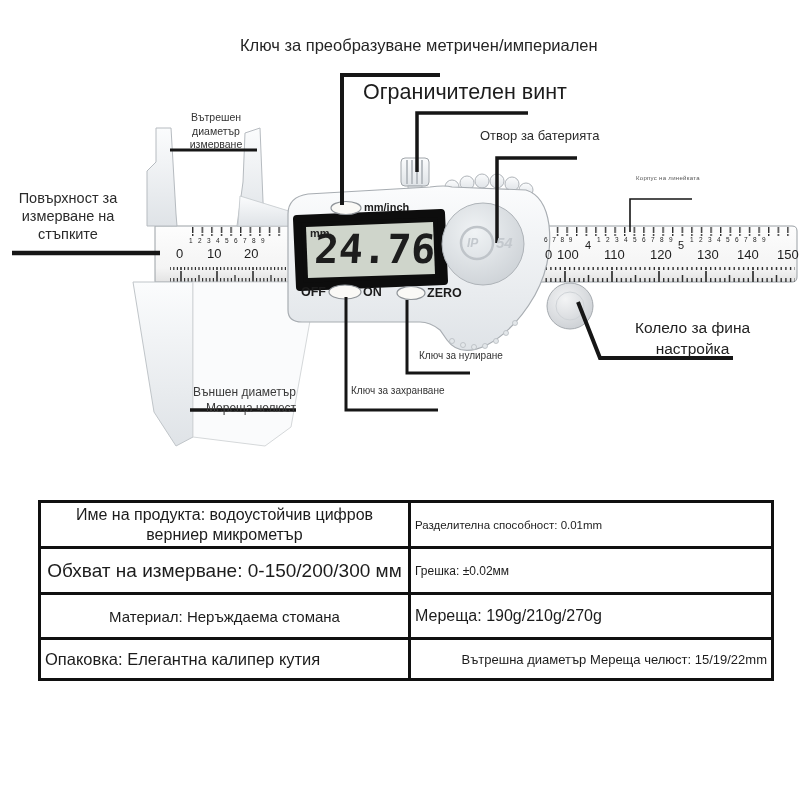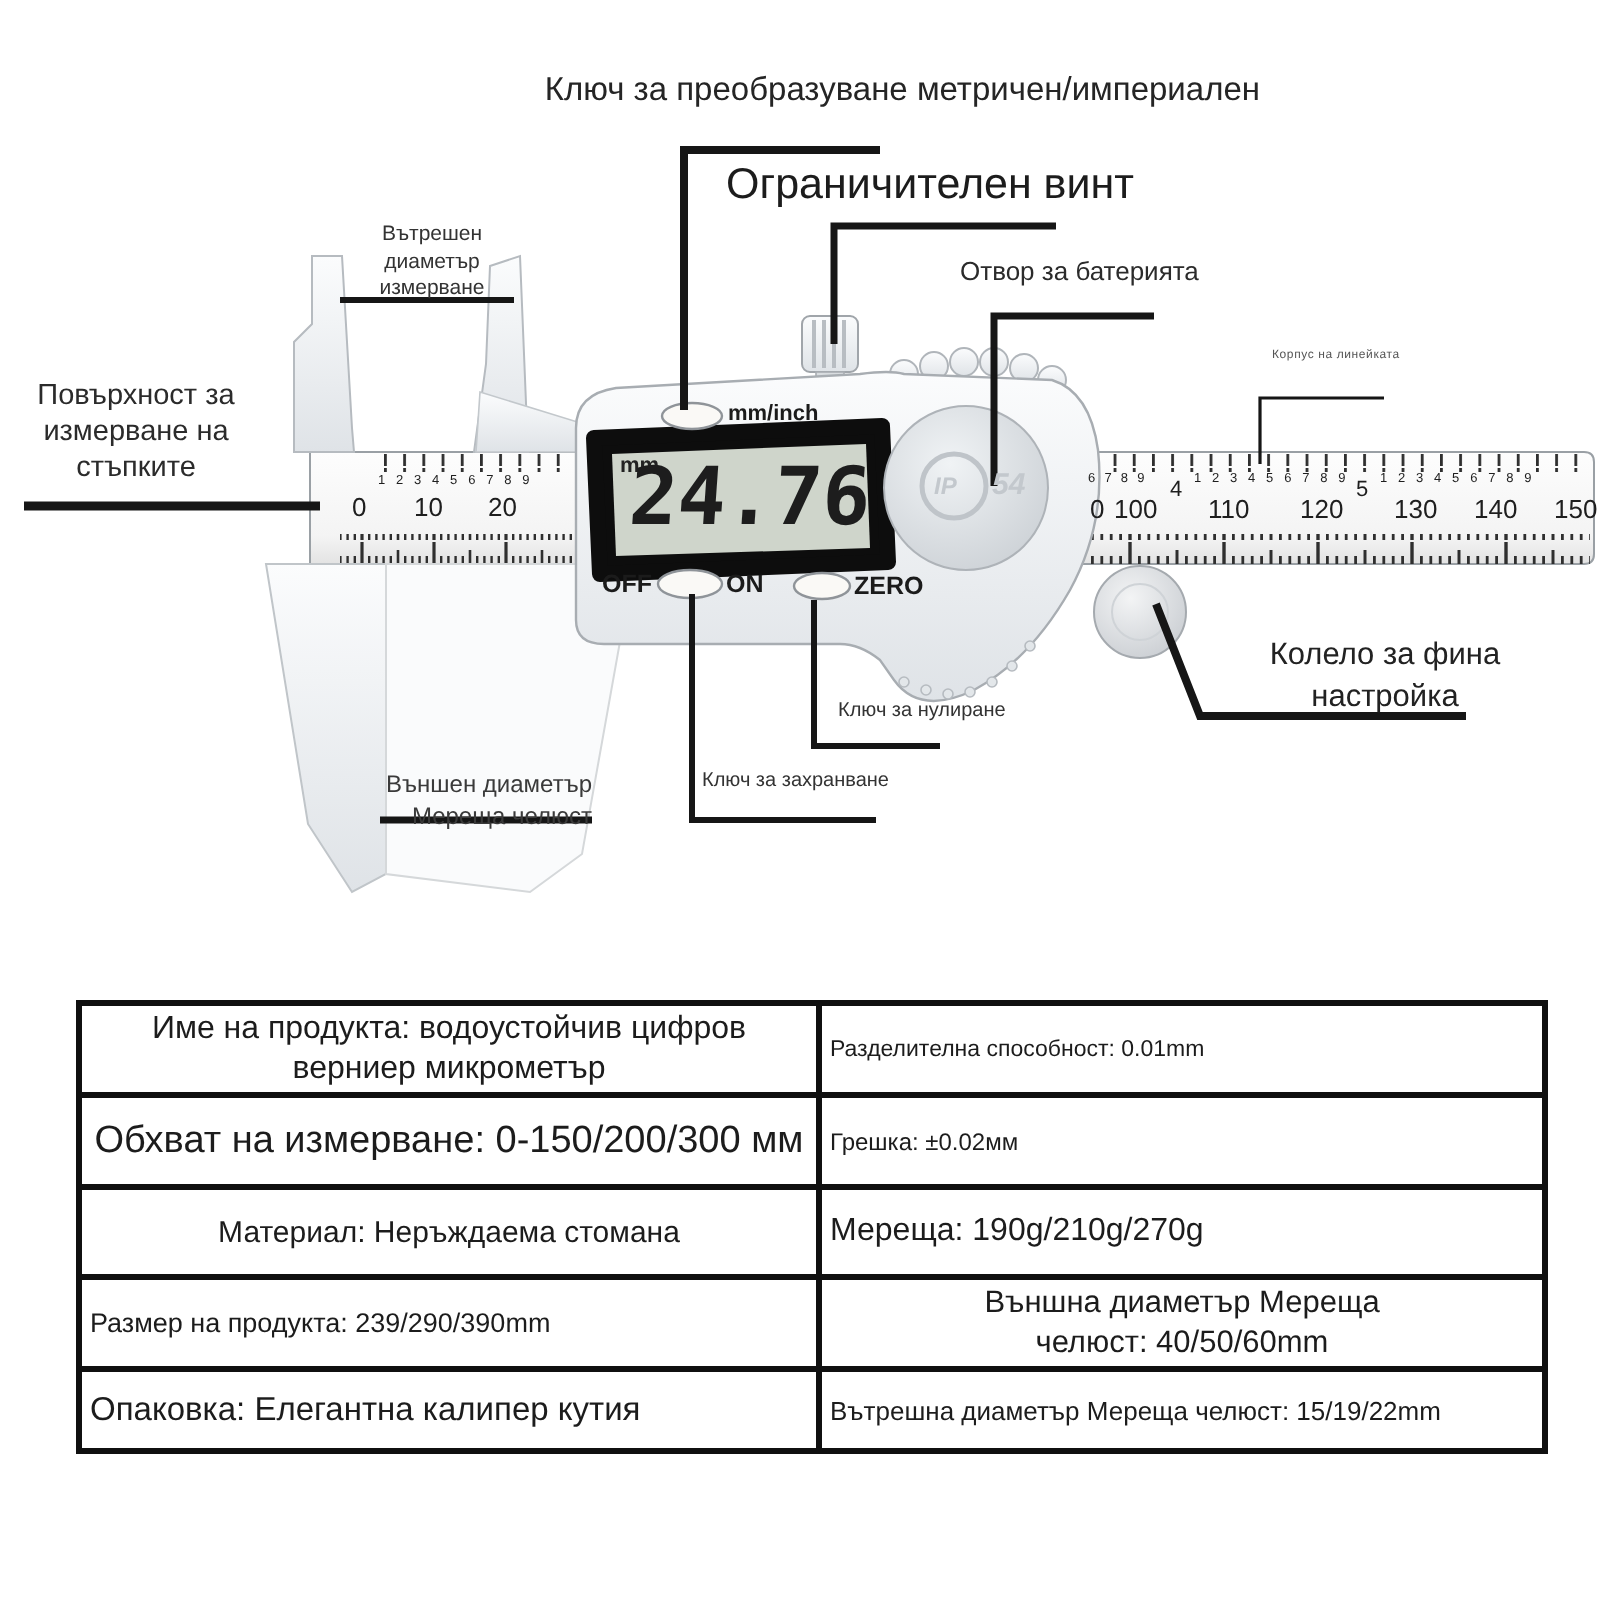--- a/index.html
+++ b/index.html
@@ -1,21 +1,21 @@
 <!DOCTYPE html>
 <html><head>
 <meta charset="utf-8">
 <style>
   html,body{margin:0;padding:0;background:#fff;}
   .canvas{position:relative;width:800px;height:800px;background:#ffffff;overflow:hidden;
           font-family:"Liberation Sans","DejaVu Sans",sans-serif;color:#222;}
   .diagram{position:absolute;left:0;top:0;width:800px;height:490px;}
   .diagram svg{position:absolute;left:0;top:0;}
   .lbl{position:absolute;white-space:pre-line;}
-  .l1{left:240px;top:36px;width:390px;text-align:right;font-size:16.5px;color:#252525;}
+  .l1{left:240px;top:36px;width:390px;text-align:left;font-size:16.5px;color:#252525;}
   .l2{left:346px;top:80px;width:238px;text-align:center;font-size:21.5px;color:#1c1c1c;}
   .l3{left:480px;top:128px;font-size:13px;color:#2b2b2b;}
   .l4{left:168px;top:111px;width:96px;text-align:center;font-size:10.5px;line-height:1.3;color:#333;}
   .l5{left:2px;top:189px;width:132px;text-align:center;font-size:14.5px;line-height:1.25;color:#2b2b2b;}
   .l6{left:636px;top:175px;font-size:6px;color:#555;letter-spacing:.3px;}
   .l7{left:620px;top:318px;width:145px;text-align:center;font-size:15.5px;line-height:1.35;color:#222;}
   .l8{left:419px;top:350px;font-size:10px;color:#333;}
   .l9{left:351px;top:385px;font-size:10px;color:#333;}
   .l10{left:192px;top:385px;width:104px;text-align:right;font-size:12px;line-height:1.3;color:#3a3a3a;}
   .d-mminch{left:364px;top:201px;font-size:11px;font-weight:bold;color:#1b1b1b;}
@@ -53,21 +53,21 @@
   tr.sr6 td{border-top-width:6px;}
   .c-r1l{text-align:center;font-size:16px;line-height:1.2;white-space:pre-line;}
   .c-r1r{font-size:11.5px;padding-left:12px;}
   .c-r2l{text-align:center;font-size:19px;}
   .c-r2r{font-size:12px;padding-left:48px;}
   .c-r3l{font-size:15px;padding-left:12px;text-align:center;}
   .c-r3r{font-size:16px;padding-left:28px;}
   .c-r4l{font-size:13.5px;padding-left:14px;}
   .c-r4r{text-align:center;font-size:15.5px;line-height:1.25;white-space:pre-line;}
   .c-r5l{font-size:16.5px;padding-left:14px;}
-  .c-r5r{text-align:left;font-size:13px;}
+  .c-r5r{text-align:right;font-size:13px;}
   .c-r6l{text-align:center;font-size:13px;}
   .c-r6r{font-size:15px;padding-left:55px;}
 </style>
 </head>
 <body>
 
 <div class="canvas">
   <div class="diagram">
 
     <svg width="800" height="490" viewBox="0 0 800 490">
@@ -234,24 +234,19 @@
       <td class="c-r1r">Разделителна способност: 0.01mm</td>
     </tr>
     <tr class="sr2">
       <td class="c-r2l">Обхват на измерване: 0-150/200/300 мм</td>
       <td class="c-r2r">Грешка: ±0.02мм</td>
     </tr>
     <tr class="sr3">
       <td class="c-r3l">Материал: Неръждаема стомана</td>
       <td class="c-r3r">Мереща: 190g/210g/270g</td>
     </tr>
-    <tr class="sr4">
-      <td class="c-r4l">Размер на продукта: 239/290/390mm</td>
-      <td class="c-r4r">Външна диаметър Мереща
-челюст: 40/50/60mm</td>
-    </tr>
     <tr class="sr5">
       <td class="c-r5l">Опаковка: Елегантна калипер кутия</td>
       <td class="c-r5r">Вътрешна диаметър Мереща челюст: 15/19/22mm</td>
     </tr>
   </tbody>
     </table>
 </div>
 
 </body></html>

